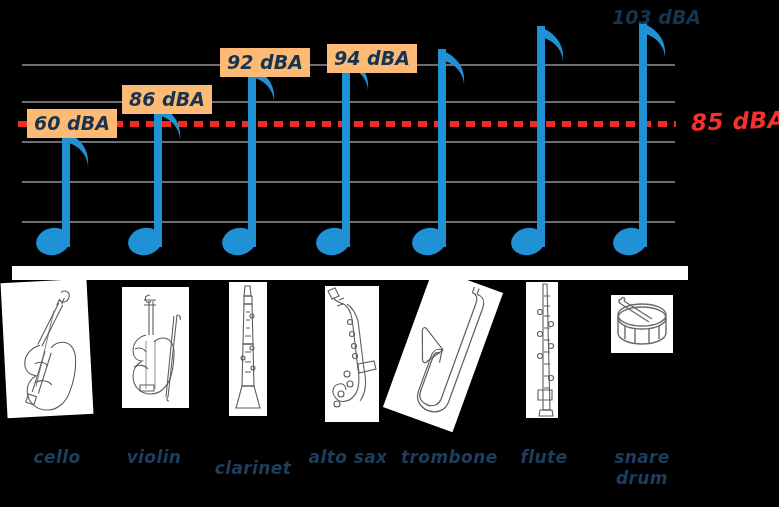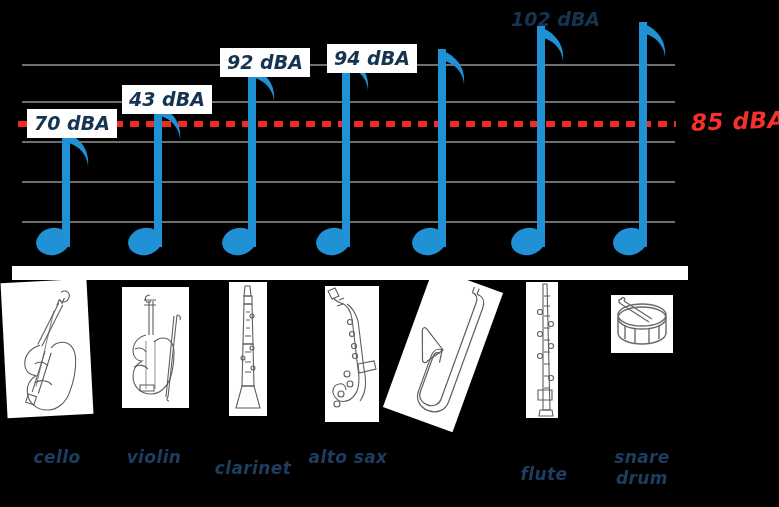--- a/index.html
+++ b/index.html
@@ -15,21 +15,21 @@
   .red-label{position:absolute;color:#f4322b;font-family:"DejaVu Sans",sans-serif;
      font-size:23px;font-weight:700;font-style:italic;letter-spacing:.5px;
      transform:rotate(-2deg);white-space:nowrap;}
 
   .note{position:absolute;}
   .note .stem{position:absolute;width:8px;background:#1f91d4;left:26px;bottom:14px;}
   .note .head{position:absolute;width:34px;height:27px;background:#1f91d4;
      border-radius:50%;left:0;bottom:0;transform:rotate(-12deg);}
   .note .flag{position:absolute;left:30px;width:30px;height:34px;overflow:visible;}
 
-  .vlabel{position:absolute;background:#ffffff;color:#16344f;
+  .vlabel{position:absolute;background:#fdba74;color:#16344f;
      font-family:"DejaVu Sans",sans-serif;font-size:19px;font-weight:700;
      font-style:italic;padding:3px 7px 4px 7px;white-space:nowrap;letter-spacing:0px;}
   .vlabel.plain{background:transparent;color:#16344f;}
 
   .band{position:absolute;left:12px;top:266px;width:676px;height:14px;background:#fff;}
 
   .card{position:absolute;background:#fff;}
   .card svg{display:block;}
 
   .iname{position:absolute;color:#1d3e5e;font-family:"DejaVu Sans",sans-serif;
@@ -113,25 +113,25 @@
   <div class="note" style="left:613px;top:22px;height:233px">
     <div class="stem" style="top:0;height:225px"></div>
     <div class="head" style="top:206px"></div>
     <div class="flag" style="top:2px">
       <svg width="34" height="36" viewBox="0 0 34 36">
           <path d="M2 0 C14 6, 24 16, 22 34 C22 22, 12 12, 2 10 Z" fill="#1f91d4"></path>
         </svg>
     </div>
   </div>
 
-  <div class="vlabel" style="left:27px;top:109px">70 dBA</div>
-  <div class="vlabel" style="left:122px;top:85px">43 dBA</div>
+  <div class="vlabel" style="left:27px;top:109px">60 dBA</div>
+  <div class="vlabel" style="left:122px;top:85px">86 dBA</div>
   <div class="vlabel" style="left:220px;top:48px">92 dBA</div>
   <div class="vlabel" style="left:327px;top:44px">94 dBA</div>
-  <div class="vlabel plain" style="left:504px;top:5px">102 dBA</div>
+  <div class="vlabel plain" style="left:605px;top:3px">103 dBA</div>
 
   <div class="band"></div>
 
   <div class="card" style="left:4px;top:281px;width:86px;height:135px;transform:rotate(-3deg)">
     <svg width="86" height="135" viewBox="0 0 86 135">
       <g fill="none" stroke="#5e5e5e" stroke-width="1.1">
         <path d="M60 12 c6 -3 10 2 7 7 c-2 4 -8 4 -9 0"></path>
         <path d="M58 19 l-3 6 M63 18 l-3 6"></path>
         <path d="M57 23 L34 63"></path>
         <path d="M61 25 L38 65"></path>
@@ -239,17 +239,18 @@
         <path d="M10 9 l28 18 M13 6 l28 18"></path>
         <path d="M10 9 c-3 -2 -3 -5 1 -5 M13 6 c2 -3 -1 -5 -3 -2"></path>
       </g>
     </svg>
   </div>
 
   <div class="iname" style="left:27px;top:447px;width:60px">cello</div>
   <div class="iname" style="left:123px;top:447px;width:62px">violin</div>
   <div class="iname" style="left:212px;top:458px;width:82px">clarinet</div>
   <div class="iname" style="left:304px;top:447px;width:88px">alto sax</div>
-  <div class="iname" style="left:514px;top:464px;width:60px">flute</div>
+  <div class="iname" style="left:401px;top:447px;width:96px">trombone</div>
+  <div class="iname" style="left:514px;top:447px;width:60px">flute</div>
   <div class="iname" style="left:606px;top:447px;width:72px">snare</div>
   <div class="iname" style="left:606px;top:468px;width:72px">drum</div>
 
 </div>
 
 </body></html>

